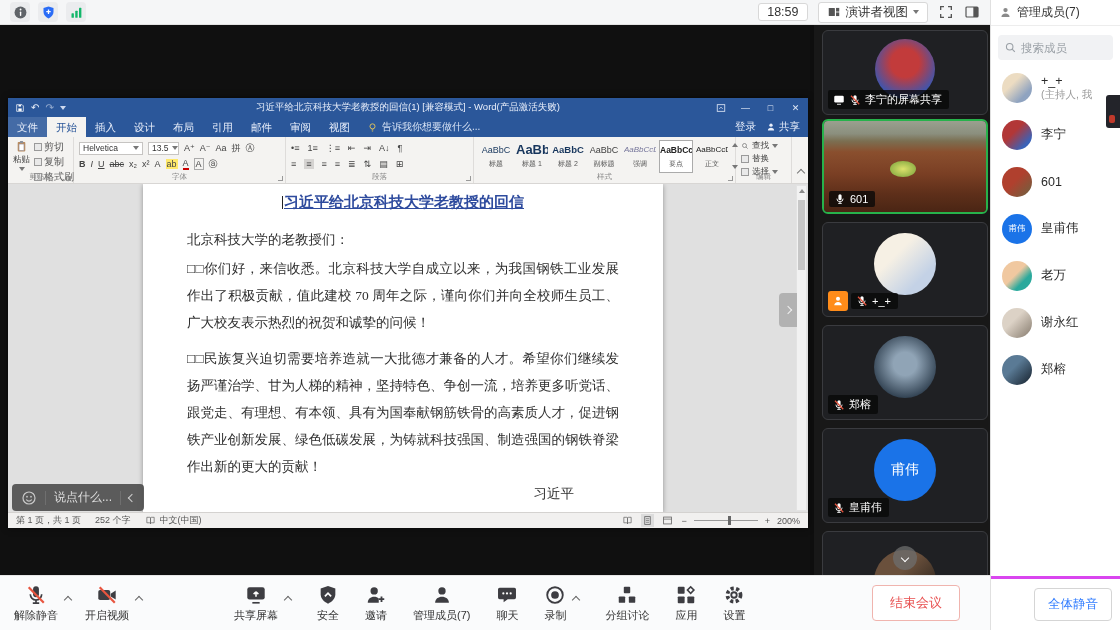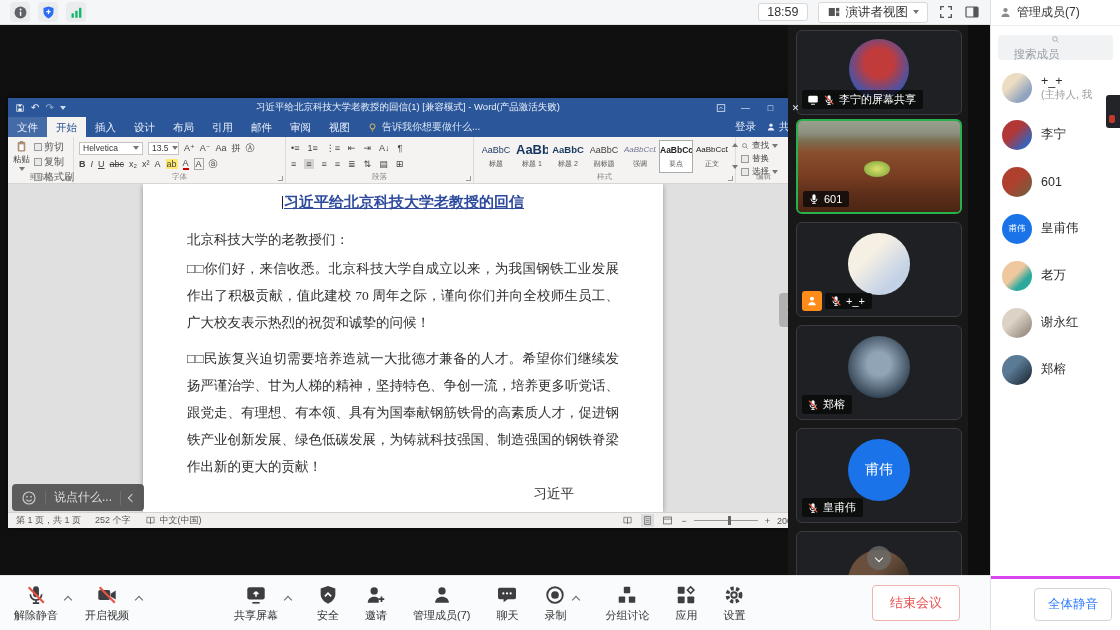--- a/index.html
+++ b/index.html
@@ -89,21 +89,21 @@
   .zoom-slider .track { position:absolute; left:0; right:0; top:4px; height:1px; background:#999; }
   .zoom-slider .zthumb { position:absolute; left:34px; top:0; width:3px; height:9px; background:#666; }
 
   
   .chat-bubble { position:absolute; left:12px; top:459px; height:27px; background:rgba(72,72,72,.88); border-radius:4px; display:flex; align-items:center; padding:0 9px; }
   .cb-sep { width:1px; height:14px; background:#6f6f6f; margin:0 8px; }
   .cb-text { font-size:12px; color:#ddd; }
   .handle { position:absolute; left:779px; top:268px; width:18px; height:34px; background:rgba(140,140,140,.55); border-radius:4px 0 0 4px; display:flex; align-items:center; justify-content:center; color:#f0f0f0; }
 
   
-  .strip { position:absolute; left:788px; top:25px; width:180px; height:550px; background:#181818; overflow:hidden; }
+  .strip { position:absolute; left:814px; top:25px; width:180px; height:550px; background:#181818; overflow:hidden; }
   .tile { position:absolute; left:8px; width:166px; background:#1f2023; border:1px solid #3a3b3f; border-radius:6px; overflow:hidden; }
   .tile.active { border:2px solid #27b24b; }
   .t-avatar { position:absolute; left:50%; transform:translateX(-50%); border-radius:50%; }
   .t-label { position:absolute; left:5px; bottom:5px; display:flex; align-items:center; }
   .t-label .lbl { background:rgba(8,8,8,.78); border-radius:2px; padding:2px 7px 2px 5px; display:flex; align-items:center; gap:4px; font-size:11px; color:#fff; }
   .host-badge { width:20px; height:20px; background:#ff8c1a; border-radius:3px; display:flex; align-items:center; justify-content:center; margin-right:3px; }
   .room-601 { position:absolute; inset:0; background:linear-gradient(180deg,#9aa08f 0%,#8b8f7e 14%,#7b6f52 22%,#8a4f2e 34%,#7a3f24 58%,#5e2f1a 80%,#4a2514 100%); }
   .room-601::after { content:""; position:absolute; left:66px; top:40px; width:26px; height:16px; border-radius:50%; background:radial-gradient(#dde26c,#76a03a); }
   .av-spider { background:radial-gradient(circle at 50% 40%, #c23b3b 30%, #3657b5 75%); }
   .av-family { background:linear-gradient(135deg,#f6f0e4 35%,#c4d2e6 75%); }
@@ -117,21 +117,21 @@
   .bb-item { display:flex; flex-direction:column; align-items:center; color:#3d3d42; }
   .bb-lbl { font-size:11px; color:#333; margin-top:2px; white-space:nowrap; }
   .bb-chev { color:#666; margin:0 14px 10px 7px; }
   .bb-gap { width:78px; }
   .bb-mid { display:flex; align-items:center; gap:26px; }
   .end-btn { margin-left:auto; margin-right:16px; border:1px solid #f0b4ae; color:#e85050; background:#fff; border-radius:4px; padding:8px 17px; font-size:13px; }
 
   
   .panel { position:absolute; left:990px; top:0; width:130px; height:630px; background:#fff; border-left:1px solid #e0e0e0; }
   .p-head { height:26px; border-bottom:1px solid #ededed; display:flex; align-items:center; gap:5px; padding-left:8px; font-size:12px; color:#333; }
-  .p-search { margin:9px 7px 4px; height:25px; background:#f1f2f4; border-radius:4px; display:flex; align-items:center; gap:4px; padding:0 6px;flex-direction:column; }
+  .p-search { margin:9px 7px 4px; height:25px; background:#f1f2f4; border-radius:4px; display:flex; align-items:center; gap:4px; padding:0 6px; }
   .p-search input { border:none; outline:none; background:transparent; width:84px; font-size:11.5px; color:#333; font-family:inherit; }
   .p-search input::placeholder { color:#9aa0a6; }
   .m-row { height:47px; display:flex; align-items:center; gap:9px; padding-left:11px; position:relative; }
   .avatar { width:30px; height:30px; border-radius:50%; flex:0 0 auto; }
   .m-name { font-size:12.5px; color:#2b2b2b; }
   .m-sub { font-size:10.5px; color:#999; white-space:nowrap; }
   .av1{ background:linear-gradient(135deg,#ecdcc2 35%,#8fa3c0 75%); }
   .av2{ background:linear-gradient(135deg,#b23737 40%,#3a62b8 80%); }
   .av3{ background:linear-gradient(135deg,#b0402e 45%,#7d5a3c 85%); }
   .av4{ background:#1a73e8; display:flex; align-items:center; justify-content:center; color:#fff; font-size:8.5px; }

